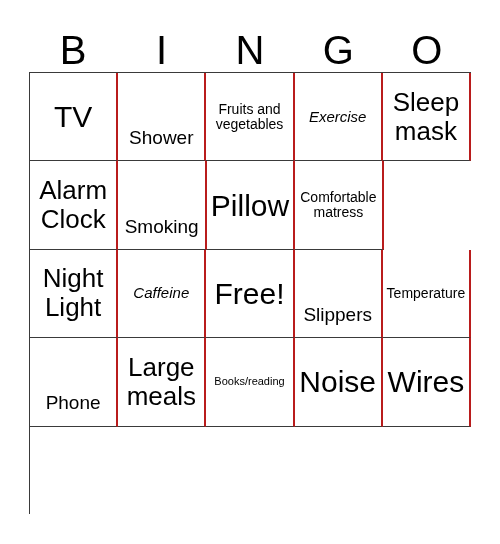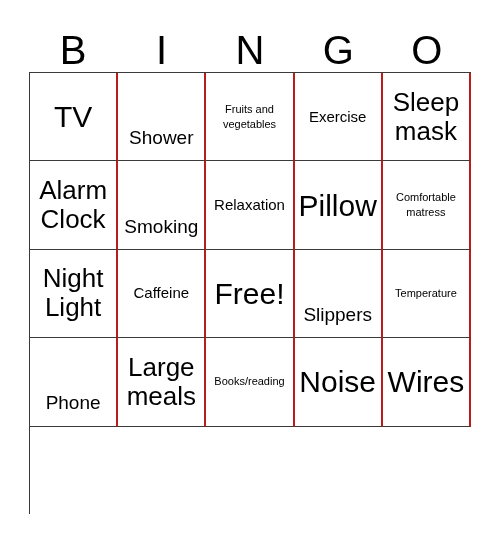--- a/index.html
+++ b/index.html
@@ -74,22 +74,22 @@
     display: block;
     width: 100%;
     word-wrap: break-word;
     color: #000000;
   }
 
   
   .fs-xl span { font-size: 30px; line-height: 33px; }
   .fs-lg span { font-size: 26px; line-height: 29px; }
   .fs-md span { font-size: 19px; line-height: 22px; margin-top: 43px; }
-  .fs-sm span { font-size: 15px; line-height: 18px; }
-  .fs-xs span { font-size: 11px; line-height: 15px; }
+  .fs-sm span { font-size: 15px; line-height: 18px; font-style: italic; }
+  .fs-xs span { font-size: 14px; line-height: 15px; }
   .fs-xxs span { font-size: 11px; line-height: 13px; }
 </style>
 </head>
 <body>
 
 <div id="bingo-card">
 
   <div class="header-row">
     <div class="header-cell">B</div>
     <div class="header-cell">I</div>
@@ -117,23 +117,20 @@
           <span>Sleep mask</span>
         </div>
     </div>
 
     <div class="bingo-row">
       <div class="bingo-cell fs-lg">
           <span>Alarm Clock</span>
         </div>
       <div class="bingo-cell fs-md">
           <span>Smoking</span>
-        </div>
-      <div class="bingo-cell fs-sm">
-          <span>Relaxation</span>
         </div>
       <div class="bingo-cell fs-xl">
           <span>Pillow</span>
         </div>
       <div class="bingo-cell fs-xs">
           <span>Comfortable matress</span>
         </div>
     </div>
 
 

